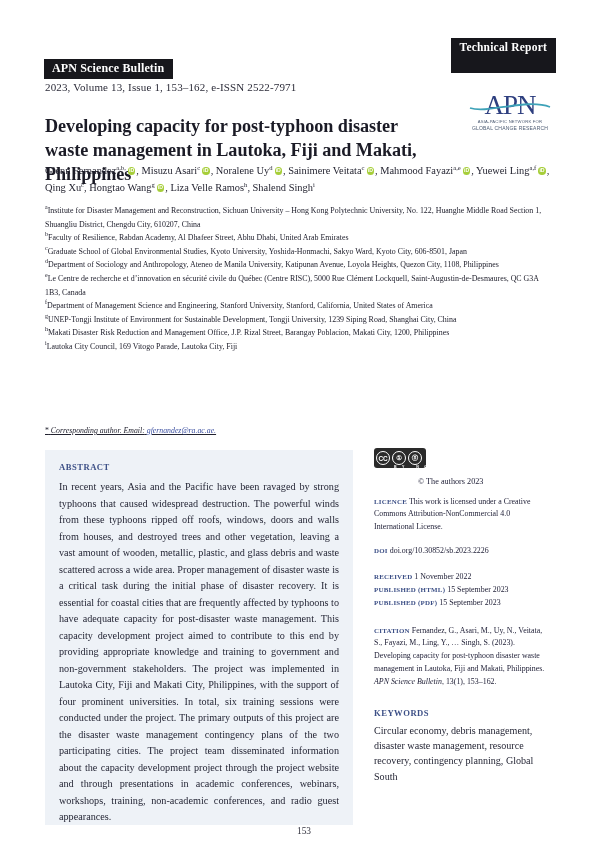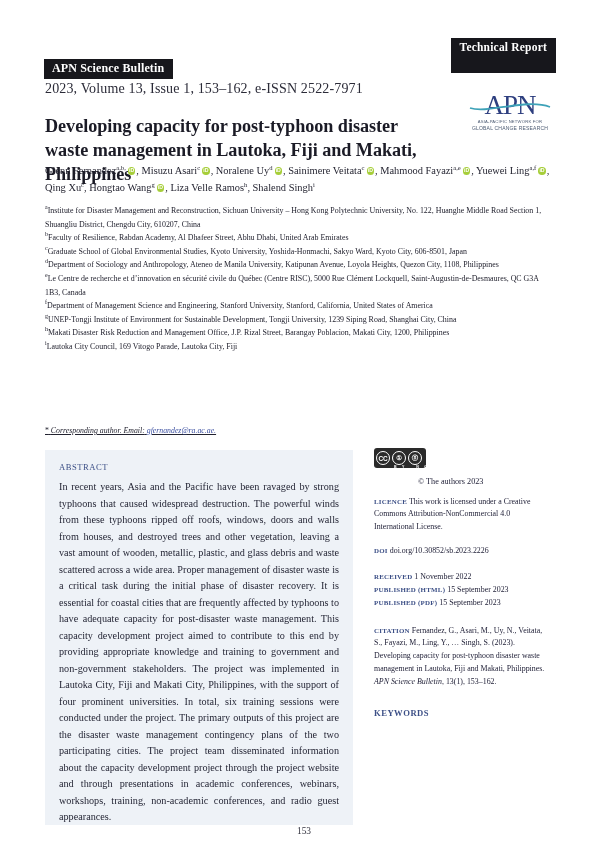--- a/index.html
+++ b/index.html
@@ -51,21 +51,21 @@
     font-weight: bold;
     font-size: 12px;
     letter-spacing: .15px;
     padding: 3px 9px 4px 8px;
     line-height: 1.05;
   }
   .issue-line {
     position: absolute;
     left: 1px;
     top: 81px;
-    font-size: 14px;
+    font-size: 11px;
     color: #2b2b38;
     letter-spacing: .15px;
     font-family: "Liberation Serif", serif;
   }
 
   
   .apn-logo {
     position: absolute;
     right: 2px;
     top: 88px;
@@ -157,21 +157,21 @@
     left: 1px;
     top: 450px;
     width: 308px;
     height: 375px;
     background: #eef2f7;
     box-sizing: border-box;
     padding: 12px 14px 10px 14px;
   }
   .abstract-label {
     font-family: "Liberation Serif", serif;
-    font-weight: normal;
+    font-weight: bold;
     font-size: 8.6px;
     letter-spacing: .5px;
     color: #3c4f86;
     margin-bottom: 7px;
   }
   .abstract-text {
     font-family: "Liberation Serif", serif;
     font-size: 10.2px;
     line-height: 1.62;
     color: #1f2030;
@@ -348,18 +348,19 @@
         </div>
       </div>
 
       <div class="meta-citation">
         <span class="meta-key">CITATION</span>
         <span>Fernandez, G., Asari, M., Uy, N., Veitata, S., Fayazi, M., Ling, Y., … Singh, S. (2023). Developing capacity for post-typhoon disaster waste management in Lautoka, Fiji and Makati, Philippines.</span>
         <span class="ital">APN Science Bulletin</span><span>, 13(1), 153–162.</span>
       </div>
 
       <div class="keywords-head">KEYWORDS</div>
+      <div class="keywords-text">Circular economy, debris management, disaster waste management, resource recovery, contingency planning, Global South</div>
     </div>
 
   </div>
 
   <div class="page-number">153</div>
 </div>
 
 </body></html>

